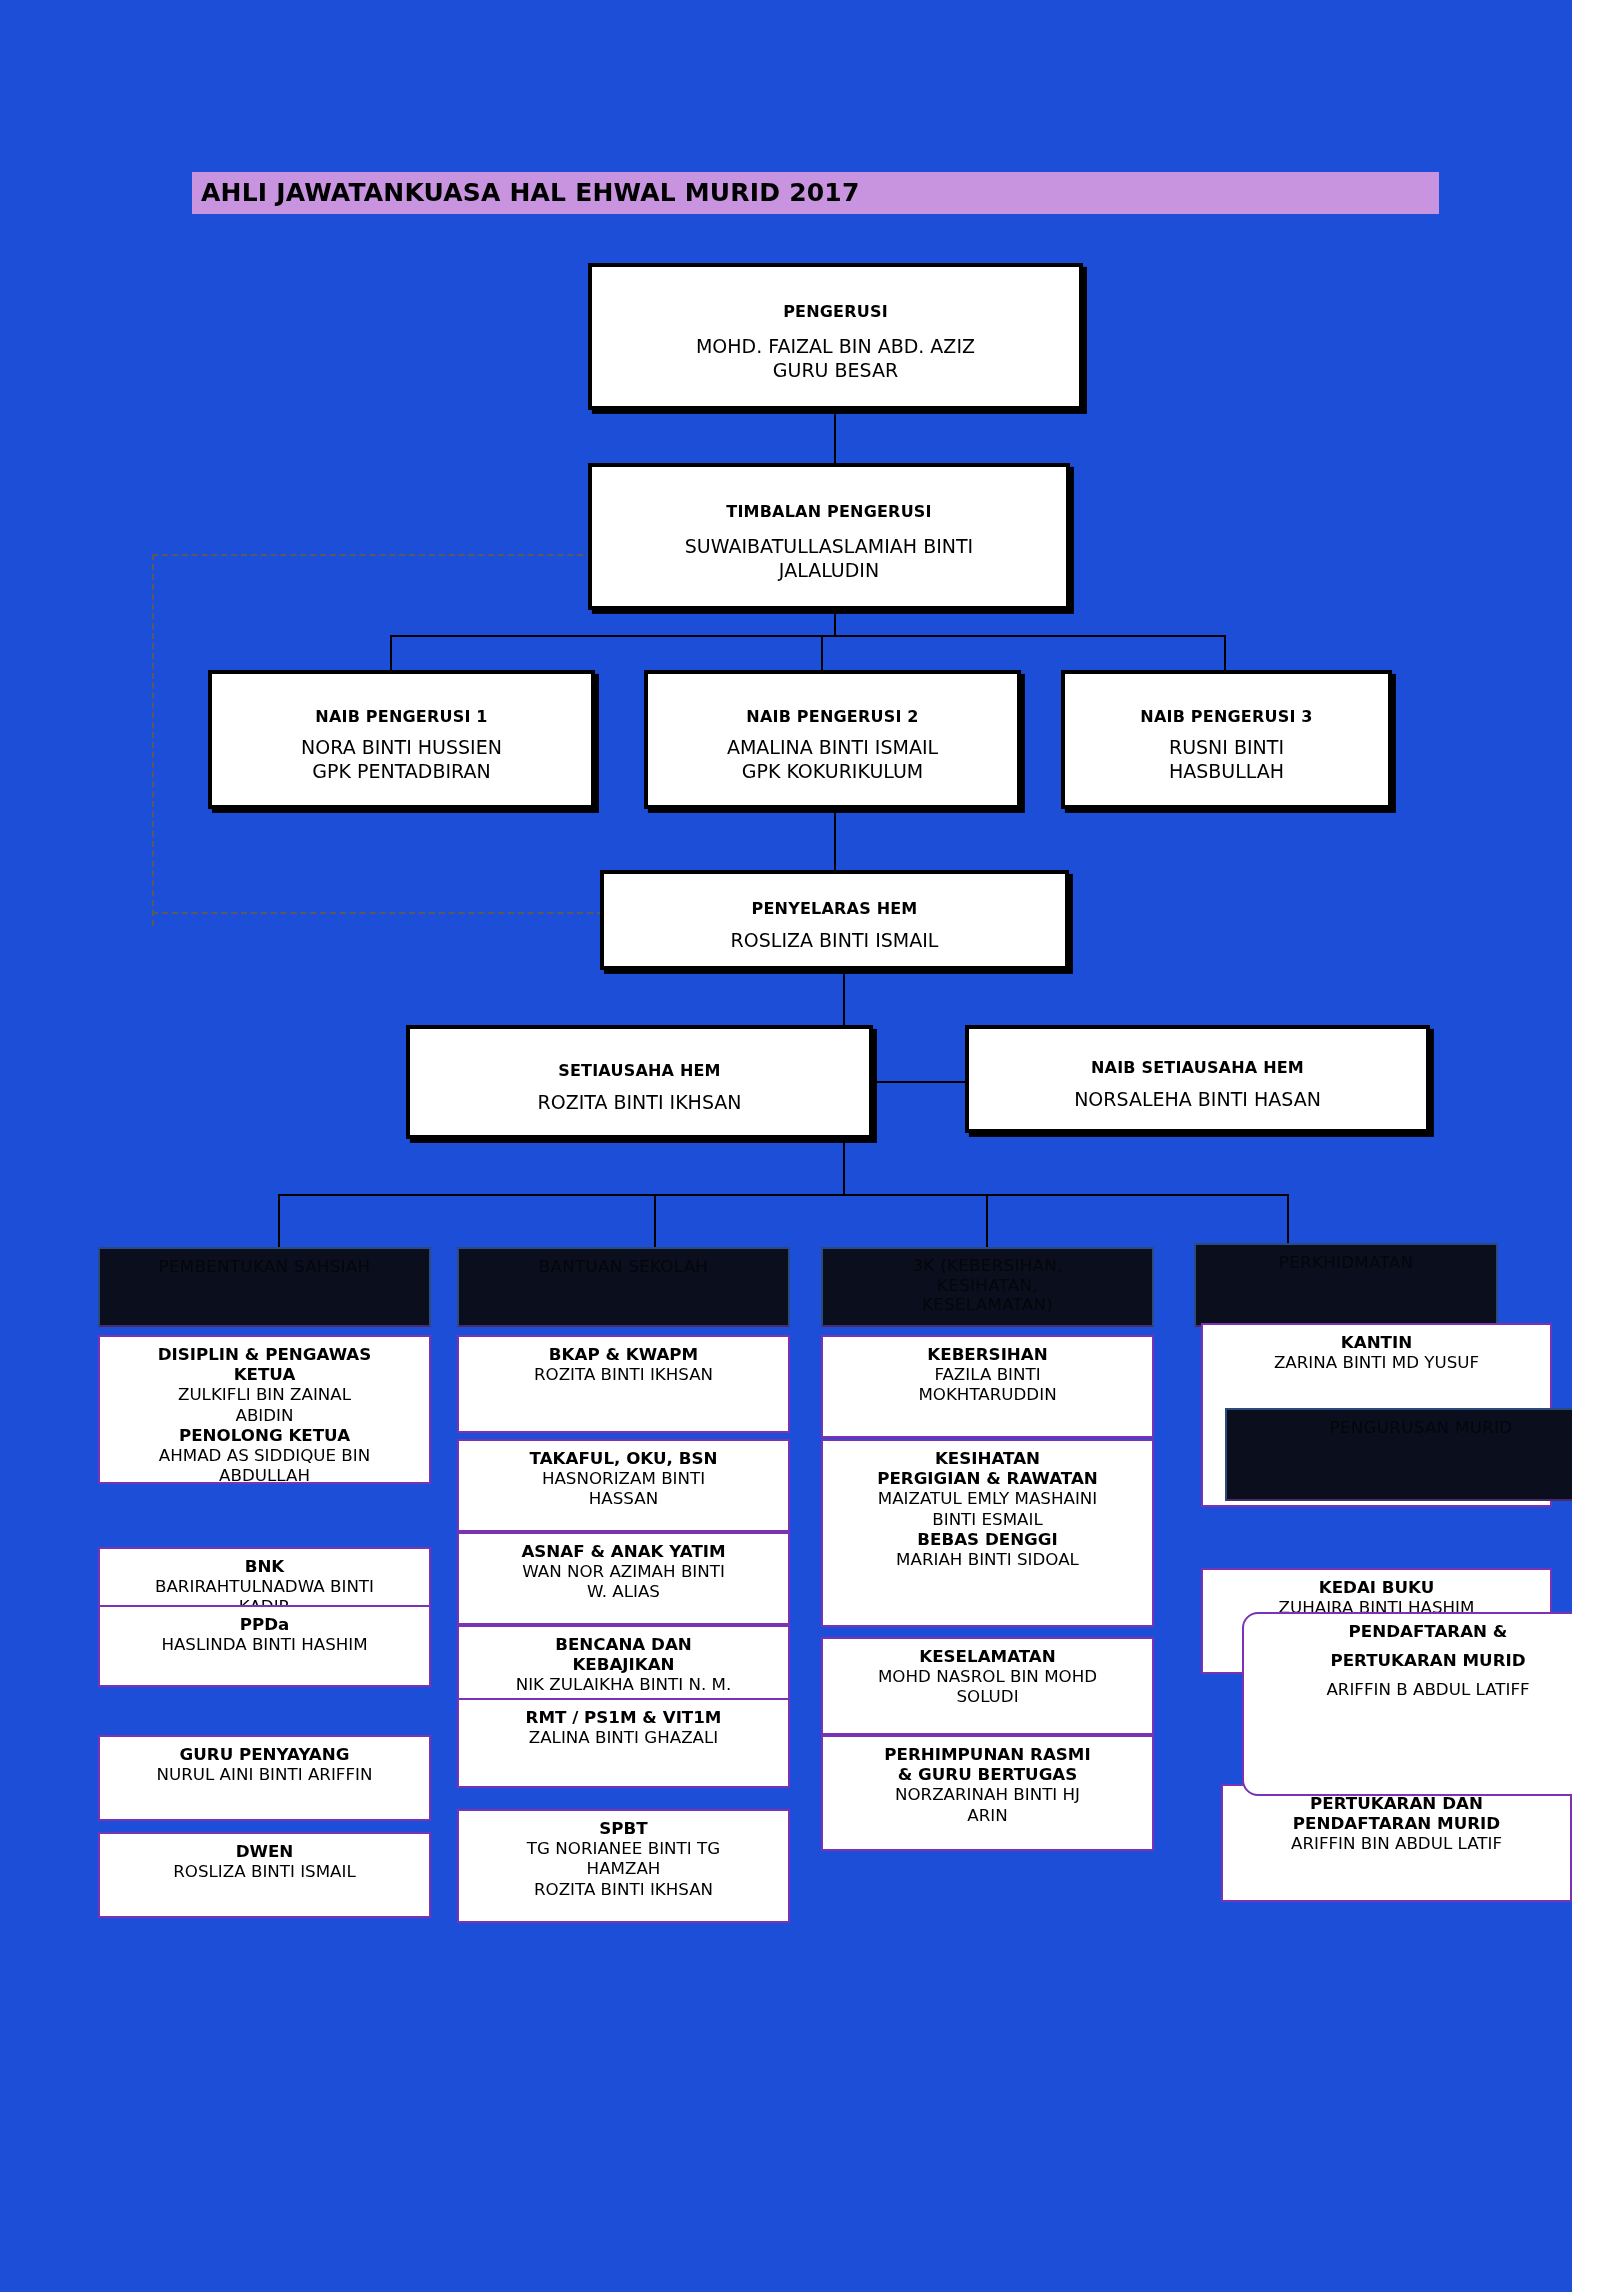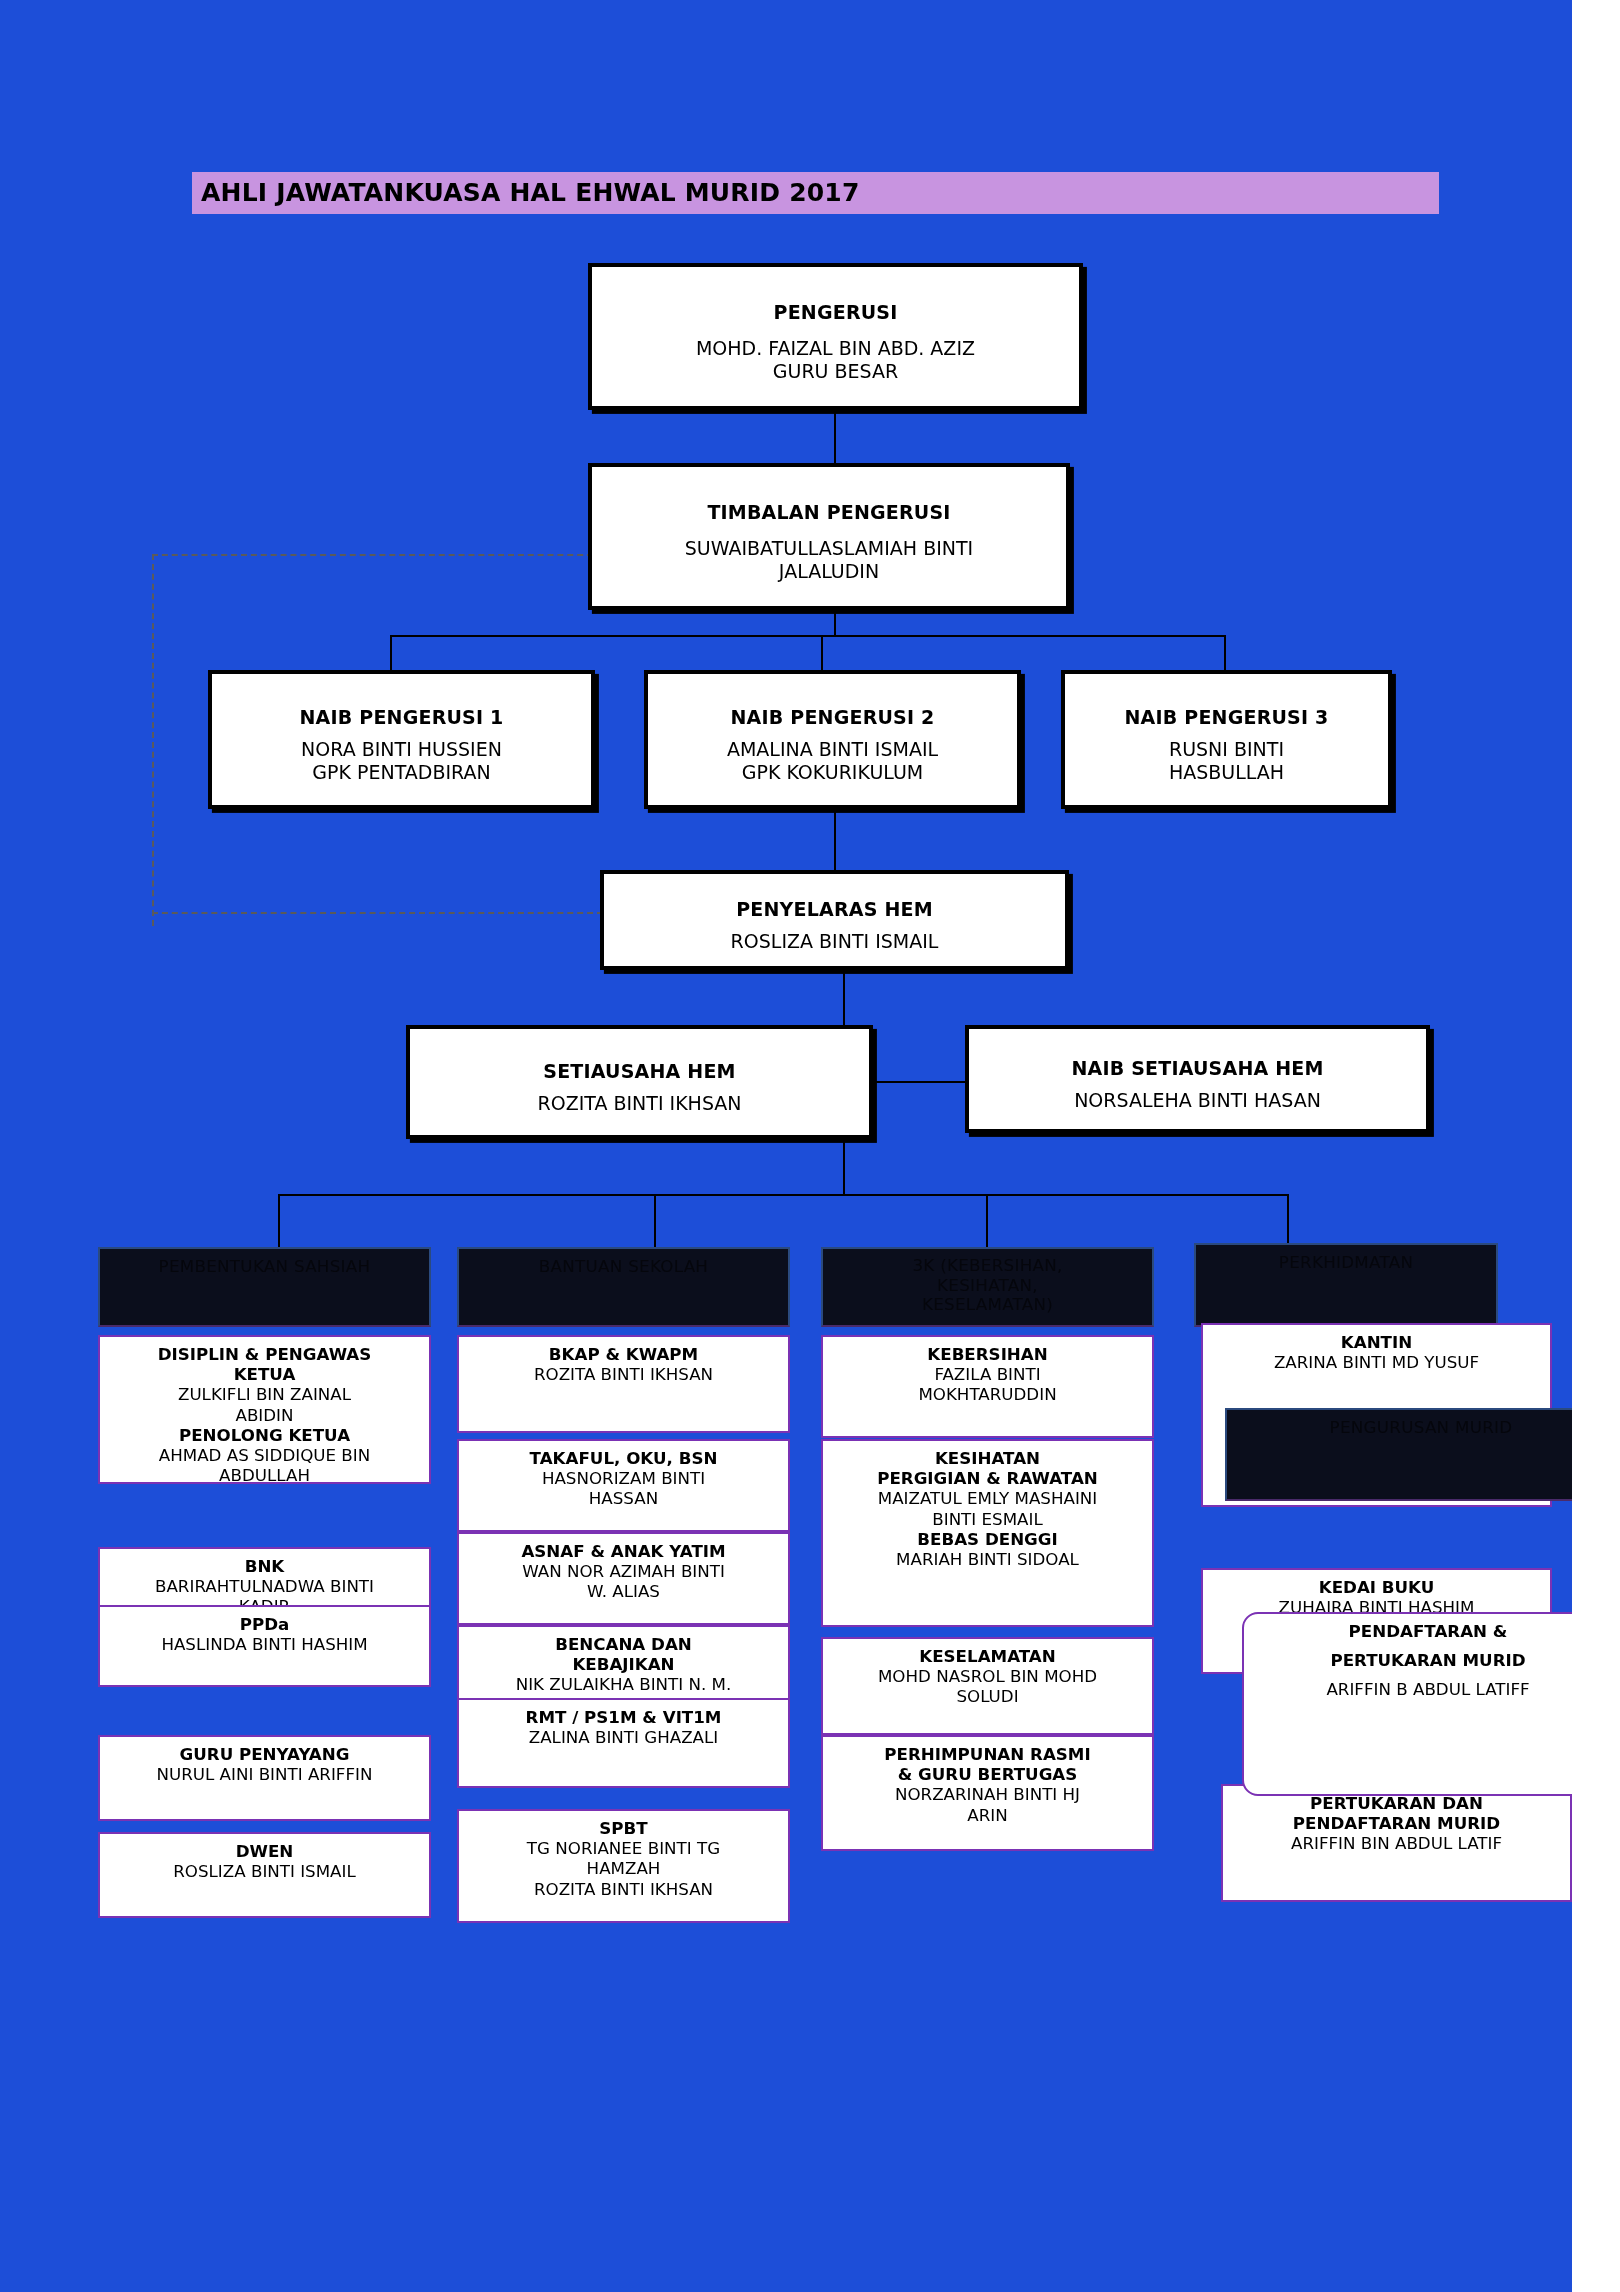--- a/index.html
+++ b/index.html
@@ -51,21 +51,21 @@
     border: 4.9px solid #000000;
     box-shadow: 3.9px 3.9px 0 0 #000000;
     display: flex;
     flex-direction: column;
     align-items: center;
     justify-content: center;
     text-align: center;
     z-index: 5;
   }
   .hbox .role {
-    font-size: 19px;
+    font-size: 16px;
     font-weight: bold;
     letter-spacing: 0.2px;
     line-height: 1.15;
     margin-top: 12px;
   }
   .hbox .person {
     font-size: 19px;
     font-weight: normal;
     line-height: 1.22;
     margin-top: 13.7px;

